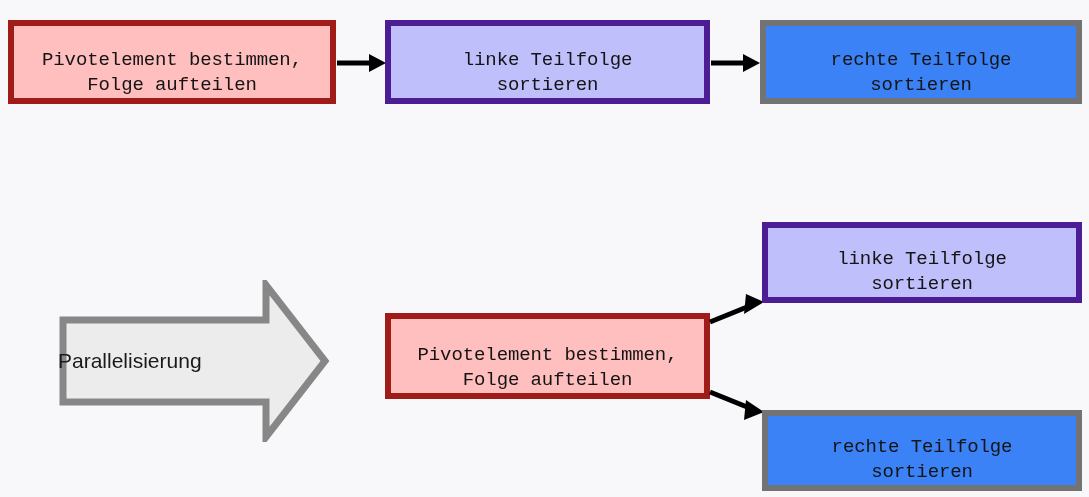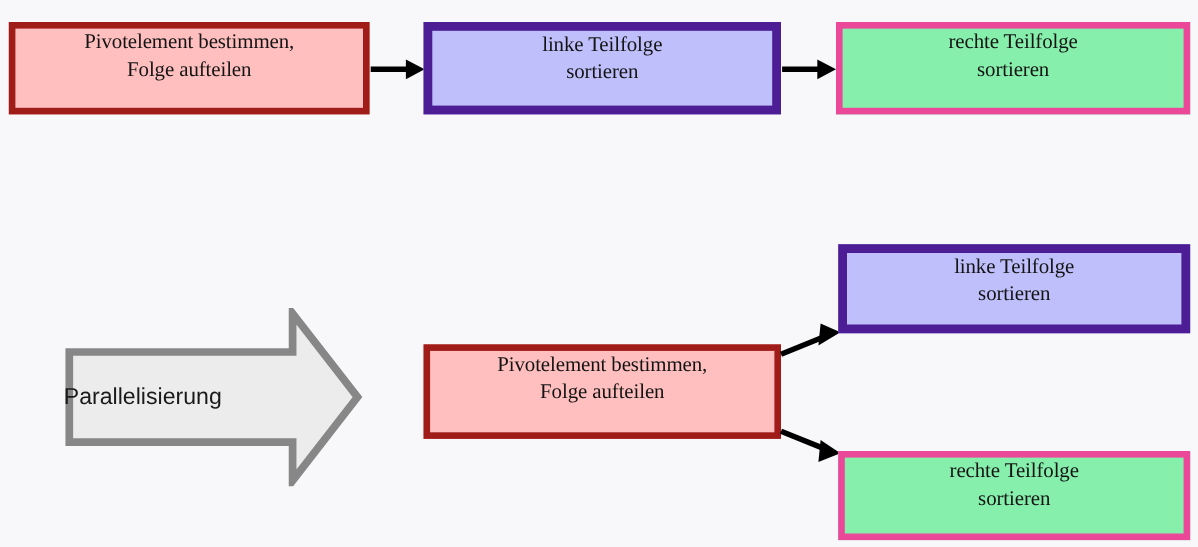--- a/index.html
+++ b/index.html
@@ -15,33 +15,33 @@
     background: #f8f8fa;
     overflow: hidden;
     font-family: "DejaVu Sans", sans-serif;
   }
   .node {
     position: absolute;
     box-sizing: border-box;
     display: flex;
     flex-direction: column;
     align-items: center;
-    justify-content: flex-start;
+    justify-content: flex-end;
     text-align: center;
-    font-family: Liberation Serif, serif;
+    font-family: Liberation Mono, monospace;
     font-size: 19px;
     line-height: 1.32;
     color: #141414;
     letter-spacing: -0.1px;
     white-space: nowrap;
   }
   .node .line { display: block; }
   .node.pink   { background: #ffbfbf; border: 6px solid #a01c18; }
-  .node.blue   { background: #bfbffb; border: 8px solid #4c1d95; }
-  .node.yellow { background: #86efac; border: 6px solid #ec4899; }
+  .node.blue   { background: #bfbffb; border: 6px solid #4c1d95; }
+  .node.yellow { background: #3b82f6; border: 6px solid #737373; }
 
   .flow-arrow {
     position: absolute;
     pointer-events: none;
   }
   .big-arrow {
     position: absolute;
     left: 58px;
     top: 280px;
     width: 272px;

